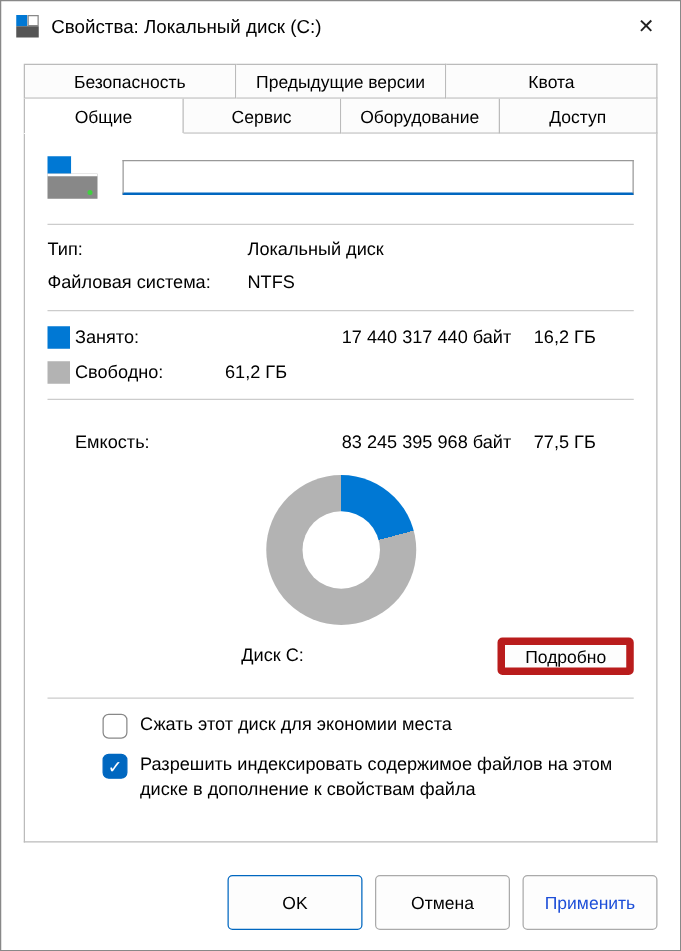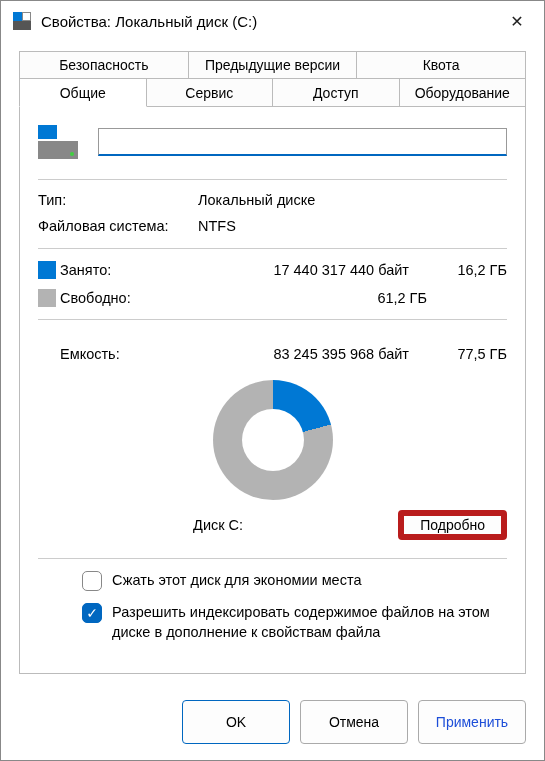--- a/index.html
+++ b/index.html
@@ -27,21 +27,21 @@
 .disk-icon .dbot { height: 60%; background: #888; border-top: 2px solid #fff; position: relative; }
 .disk-icon .dbot::after { content:""; position:absolute; right:4px; bottom:3px; width:4px; height:4px; background:#3fd13f; border-radius:50%; }
 .name-input { flex: 1; height: 28px; border: 1px solid #999; border-bottom: 2px solid #0067c0; padding: 0 6px; font-size: 14px; }
 hr.sep { border: none; border-top: 1px solid #ccc; margin: 4px 0 12px 0; }
 .info-table { display: grid; grid-template-columns: 160px 1fr; row-gap: 10px; font-size: 14.5px; margin-bottom: 10px; }
 .space-grid { display: grid; grid-template-columns: 22px 120px 1fr 80px; row-gap: 10px; align-items: center; font-size: 14.5px; margin-bottom: 8px; }
 .swatch { width: 18px; height: 18px; }
 .swatch.used { background: #0078d4; }
 .swatch.free { background: #b3b3b3; }
 .bytes { text-align: right; padding-right: 18px; }
-.gb { text-align: right; }
+.gb { }
 .cap-grid { display: grid; grid-template-columns: 22px 120px 1fr 80px; font-size: 14.5px; margin: 14px 0 18px 0; }
 .chart-wrap { display: flex; justify-content: center; margin-bottom: 10px; }
 .donut { width: 120px; height: 120px; border-radius: 50%; background: conic-gradient(#0078d4 0deg 75deg, #b3b3b3 75deg 360deg); display:flex; align-items:center; justify-content:center; }
 .donut::after { content:""; width:62px; height:62px; background:#fff; border-radius:50%; }
 .disk-label-row { display:flex; align-items:center; margin-bottom: 14px; }
 .disk-label { flex: 1; text-align: center; font-size: 14.5px; }
 .details-btn { height: 30px; padding: 0 16px; font-size: 14px; border: 6px solid #b91c1c; border-radius: 4px; background: #fdfdfd; cursor:pointer; }
 .chk-row { display: flex; align-items: flex-start; gap: 10px; font-size: 14.5px; margin-bottom: 12px; padding-left: 44px; }
 .chk { width: 20px; height: 20px; border: 1.5px solid #888; border-radius: 5px; flex-shrink: 0; display:flex; align-items:center; justify-content:center; cursor:pointer; }
 .chk.checked { background: #0067c0; border-color: #0067c0; color: #fff; font-size: 14px; line-height: 1; }
@@ -68,39 +68,39 @@
 
 <div class="content">
   <div class="tabs-row">
     <div class="tab">Безопасность</div>
     <div class="tab">Предыдущие версии</div>
     <div class="tab">Квота</div>
   </div>
   <div class="tabs-row second">
     <div class="tab active">Общие</div>
     <div class="tab">Сервис</div>
+    <div class="tab">Оборудование</div>
     <div class="tab">Доступ</div>
-    <div class="tab">Оборудование</div>
   </div>
 
   <div class="tab-panel">
     <div class="header-row">
       <div class="disk-icon">
         <div class="dtop">
             <div class="dtl"></div>
             <div class="dtr"></div>
           </div>
         <div class="dbot"></div>
       </div>
       <input class="name-input" type="text" value="" style="">
     </div>
     <hr class="sep">
     <div class="info-table">
       <div>Тип:</div>
-      <div>Локальный диске</div>
+      <div>Локальный диск</div>
       <div>Файловая система:</div>
       <div>NTFS</div>
     </div>
     <hr class="sep">
     <div class="space-grid">
       <div class="swatch used"></div>
       <div>Занято:</div>
       <div class="bytes">17 440 317 440 байт</div>
       <div class="gb">16,2 ГБ</div>
       <div class="swatch free"></div>

